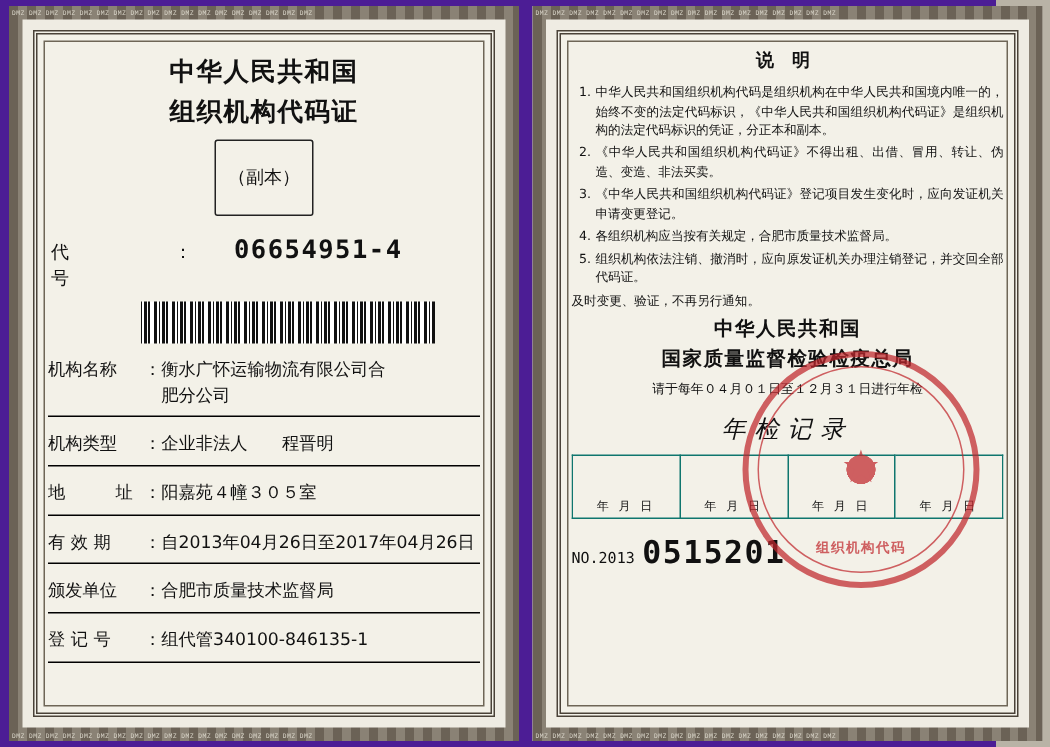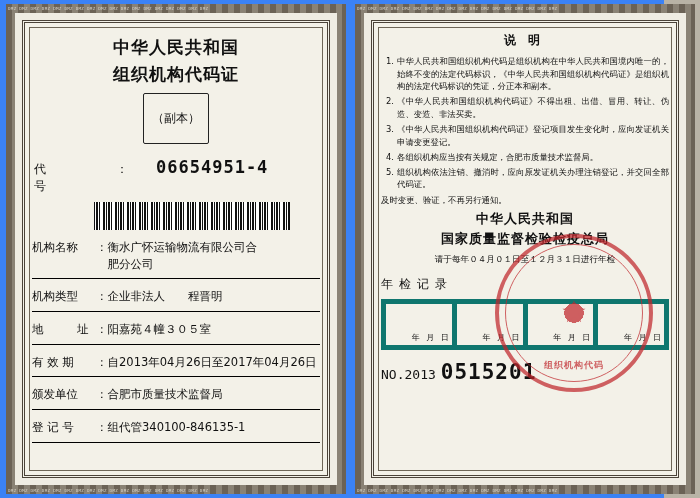--- a/index.html
+++ b/index.html
@@ -4,21 +4,21 @@
 <style>
   html,body{margin:0;padding:0;}
   body{
     width:700px;height:498px;
     background:#b9b3a6;
     font-family:"DejaVu Sans","Liberation Sans",sans-serif;
     overflow:hidden;
   }
   .page{
     position:relative;width:664px;height:498px;
-    background:#3b82f6;
+    background:#4c1d95;
   }
   
   .panel{
     position:absolute;top:4px;height:490px;
     background:#e9e6dc;
     box-sizing:border-box;
   }
   .left-panel{left:6px;width:340px;}
   .right-panel{left:355px;width:340px;}
 
@@ -130,35 +130,35 @@
     margin-top:4px;letter-spacing:1px;
   }
   .r-bigline2{
     text-align:center;font-size:13px;color:#111;font-weight:bold;
     margin-top:2px;letter-spacing:1px;
   }
   .r-remind{
     font-size:8.6px;color:#111;margin-top:6px;text-align:center;
   }
   .r-annual{
-    text-align:left;font-size:12px;color:#111;margin-top:10px;letter-spacing:6px;
+    text-align:center;font-size:16px;color:#111;margin-top:10px;letter-spacing:6px;font-style:italic;
   }
   .table{
     margin-top:6px;width:100%;border-collapse:collapse;
   }
   .table td{
-    border:5px solid #0f766e;height:38px;font-size:8px;color:#111;
-    text-align:right;vertical-align:bottom;padding-bottom:2px;
+    border:1px solid #0f766e;height:38px;font-size:8px;color:#111;
+    text-align:center;vertical-align:bottom;padding-bottom:2px;
     letter-spacing:2px;
   }
   .no-row{
     display:flex;align-items:baseline;justify-content:flex-start;
     margin-top:10px;font-family:"DejaVu Sans Mono",monospace;
   }
-  .no-label{font-size:13px;color:#111;}
+  .no-label{font-size:10px;color:#111;}
   .no-value{font-size:21px;font-weight:bold;color:#111;margin-left:5px;letter-spacing:1px;}
 
   
   .seal{
     position:absolute;left:140px;top:230px;width:150px;height:150px;
     border:4px solid #c0272d;border-radius:50%;
     opacity:.72;pointer-events:none;
   }
   .seal::before{
     content:"";position:absolute;left:50%;top:50%;

